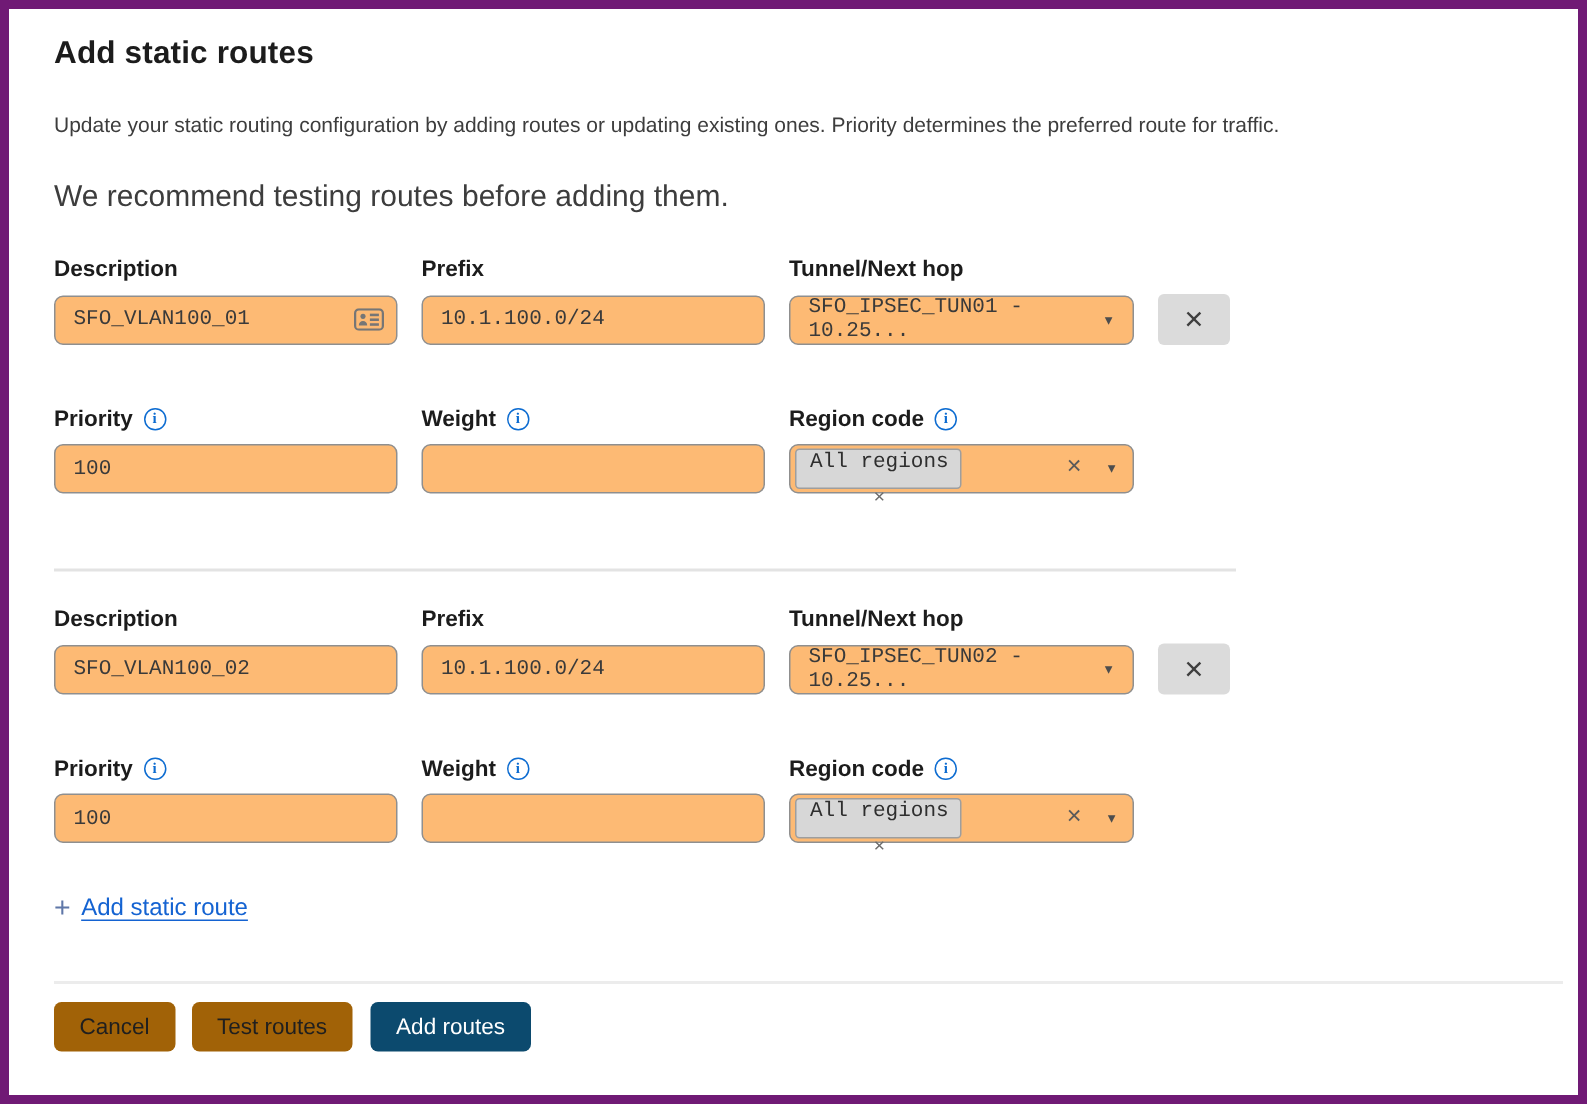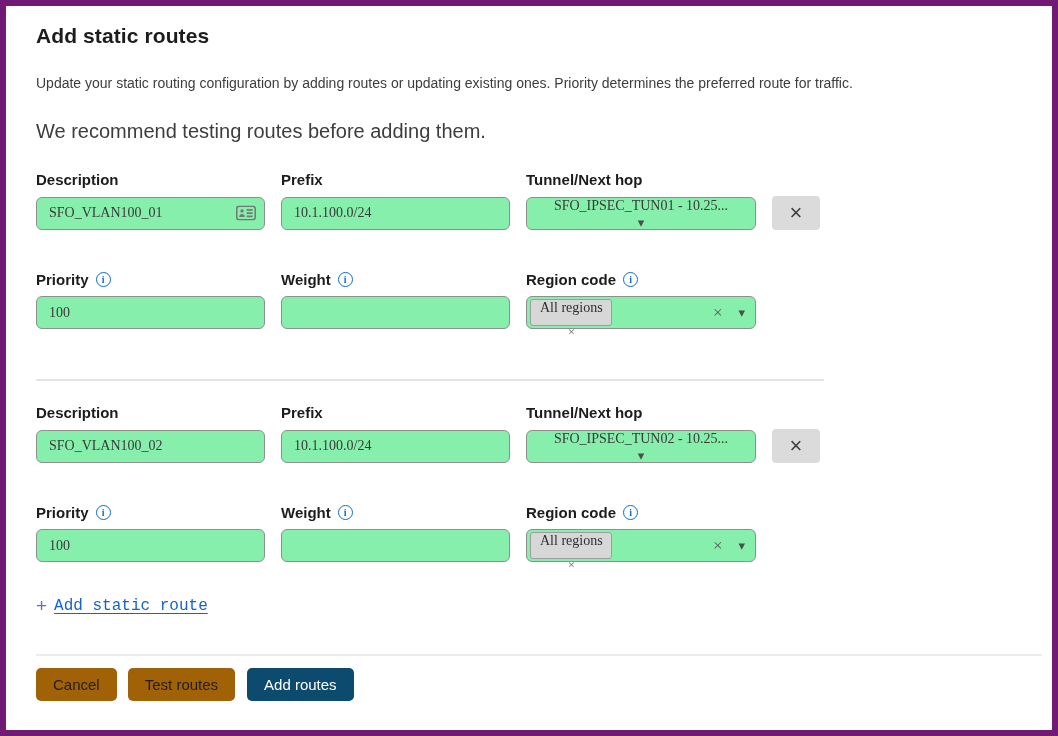--- a/index.html
+++ b/index.html
@@ -32,34 +32,34 @@
     font-size: 15px; font-weight: 700; color: #1c1c1c;
     display: flex; align-items: center;
   }
   .route-block-1 .labels-row-1 { margin-top: 28px; }
   .labels-row-2 { margin-top: 41px; }
 
   .input-wrap { position: relative; }
   input.text-input, .select-box, .multi-select {
     width: 100%; height: 33px;
     border: 1px solid #8f8f8f; border-radius: 6px;
-    background: #86efac;
-    font-family: Liberation Serif, serif;
+    background: #fdba74;
+    font-family: Liberation Mono, monospace;
     font-size: 14px; color: #3a3a3a;
   }
   input.text-input { padding: 0 12px; outline: none; }
 
   .autofill-icon {
     position: absolute; right: 9px; top: 50%; transform: translateY(-50%);
     width: 20px; height: 15px; display: inline-flex; cursor: pointer;
   }
 
   .select-box {
     display: flex; align-items: center; justify-content: space-between;
-    padding: 0 12px; cursor: pointer; flex-direction: column;
+    padding: 0 12px; cursor: pointer;
   }
   .select-caret { color: #4d4d4d; font-size: 13px; line-height: 1; }
 
   .remove-btn {
     width: 48px; height: 34px;
     background: #dbdbdb; border: none; border-radius: 4px;
     font-size: 22px; font-weight: 300; color: #3f3f3f;
     cursor: pointer; line-height: 1;
     display: flex; align-items: center; justify-content: center;
   }
@@ -92,21 +92,21 @@
     margin-top: 50px;
   }
   .route-block-2 .labels-row-1 { margin-top: 23px; }
 
   .add-link-row {
     margin-top: 33px; display: flex; align-items: center; gap: 7px;
   }
   .plus-glyph { color: #5f77a8; font-size: 19px; font-weight: 400; }
   a.add-route-link {
     color: #1463d2; font-size: 16px; text-decoration: underline;
-    text-underline-offset: 3px; cursor: pointer; font-family: Liberation Mono, monospace;
+    text-underline-offset: 3px; cursor: pointer;
   }
 
   .footer-divider {
     width: 1006px; height: 2px; background: #ececec; border: none;
     margin-top: 37px;
   }
   .footer {
     display: flex; align-items: center; gap: 11px;
     padding: 12px 0 0 0;
   }

